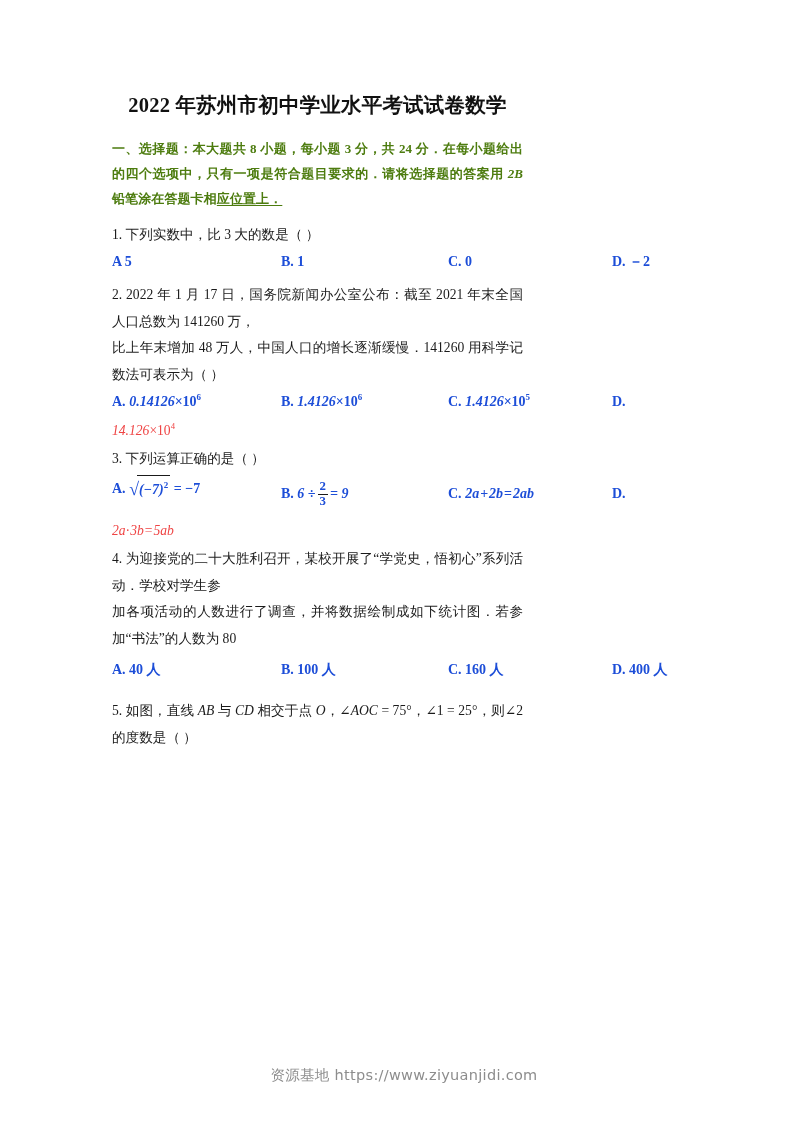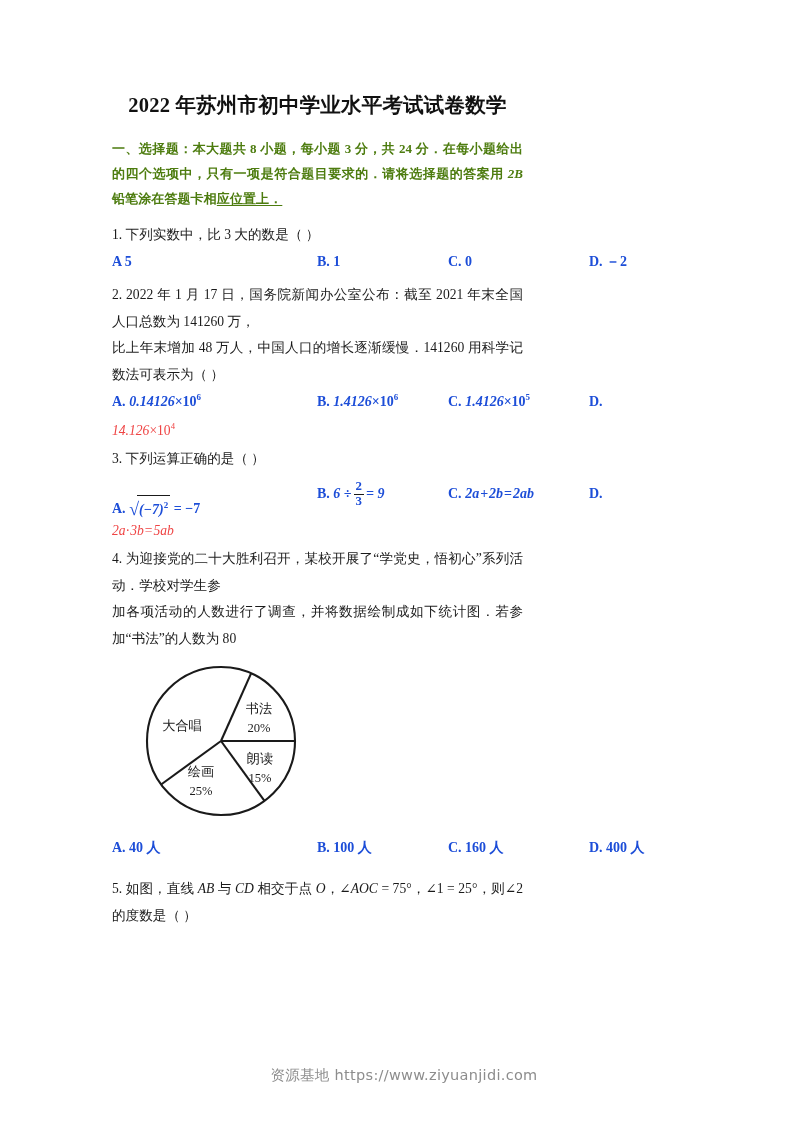--- a/index.html
+++ b/index.html
@@ -78,23 +78,23 @@
     color: #1d4ed8;
     font-weight: bold;
   }
   .opt-row.tall { height: 46px; }
   .opt {
     position: absolute;
     top: 0;
     white-space: nowrap;
   }
   .opt.c1 { left: 0px; }
-  .opt.c2 { left: 169px; margin-left: 36px; }
+  .opt.c2 { left: 169px; }
   .opt.c3 { left: 336px; }
-  .opt.c4 { left: 477px; }
+  .opt.c4 { left: 500px; }
 
   .opt-cont {
     font-size: 13.6px;
     color: #ef4444;
     line-height: 1.9;
     margin: 0;
   }
 
   .mathi { font-style: italic; font-family: "Liberation Serif", serif; }
   sup.exp {
@@ -211,21 +211,21 @@
       <span class="opt c4">D.</span>
     </div>
     <p class="opt-cont">
       <span class="mathi">14.126</span><span>×10</span><sup class="exp">4</sup>
     </p>
   </div>
 
   <div class="question">
     <p class="q-stem q3-stem">3. 下列运算正确的是（      ）</p>
     <div class="opt-row tall">
-      <span class="opt c1" style="top:20px">
+      <span class="opt c1" style="top:0">
         <span>A.</span>
         <span class="sqrt"><span class="radical">√</span><span class="radicand"><span class="mathi">(−7)</span><sup class="exp">2</sup></span></span>
         <span>= −7</span>
       </span>
       <span class="opt c2" style="top:8px">
         <span>B.</span>
         <span class="mathi">6 ÷</span><span class="frac"><span class="num">2</span><span class="den">3</span></span><span class="mathi">= 9</span>
       </span>
       <span class="opt c3" style="top:8px">
         <span>C.</span>
@@ -235,45 +235,20 @@
     </div>
     <p class="opt-cont">
       <span class="mathi">2a</span><span>·</span><span class="mathi">3b</span><span class="op">=</span><span class="mathi">5ab</span>
     </p>
   </div>
 
   <div class="question">
     <p class="q-stem q4-stem">4. 为迎接党的二十大胜利召开，某校开展了“学党史，悟初心”系列活动．学校对学生参</p>
     <p class="q-stem">加各项活动的人数进行了调查，并将数据绘制成如下统计图．若参加“书法”的人数为 80</p>
 
-    <div class="figure-wrap">
-      <svg class="pie-figure" width="200" height="166" viewBox="0 0 200 166">
-
-        <circle cx="92" cy="83" r="74" fill="#ffffff" stroke="#1a1a1a" stroke-width="2.1"></circle>
-
-        <line x1="92" y1="83" x2="122.1" y2="15.4" stroke="#1a1a1a" stroke-width="2.1"></line>
-
-        <line x1="92" y1="83" x2="166" y2="83" stroke="#1a1a1a" stroke-width="2.1"></line>
-
-        <line x1="92" y1="83" x2="135.5" y2="142.9" stroke="#1a1a1a" stroke-width="2.1"></line>
-
-        <line x1="92" y1="83" x2="32.1" y2="126.5" stroke="#1a1a1a" stroke-width="2.1"></line>
-
-        <text class="pie-label" x="130" y="55">书法</text>
-        <text class="pie-label small" x="130" y="74">20%</text>
-
-        <text class="pie-label" x="131" y="105">朗读</text>
-        <text class="pie-label small" x="131" y="124">15%</text>
-
-        <text class="pie-label" x="72" y="118">绘画</text>
-        <text class="pie-label small" x="72" y="137">25%</text>
-
-        <text class="pie-label" x="53" y="72">大合唱</text>
-      </svg>
-    </div>
 
     <div class="opt-row q4-opts">
       <span class="opt c1">A. 40 人</span>
       <span class="opt c2">B. 100 人</span>
       <span class="opt c3">C. 160 人</span>
       <span class="opt c4">D. 400 人</span>
     </div>
   </div>
 
   <div class="question">

